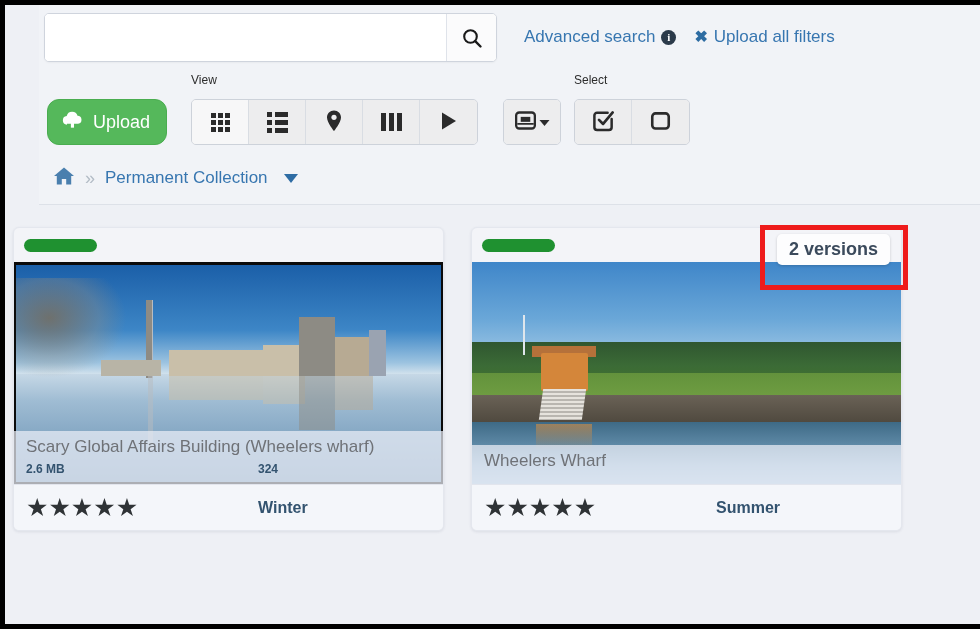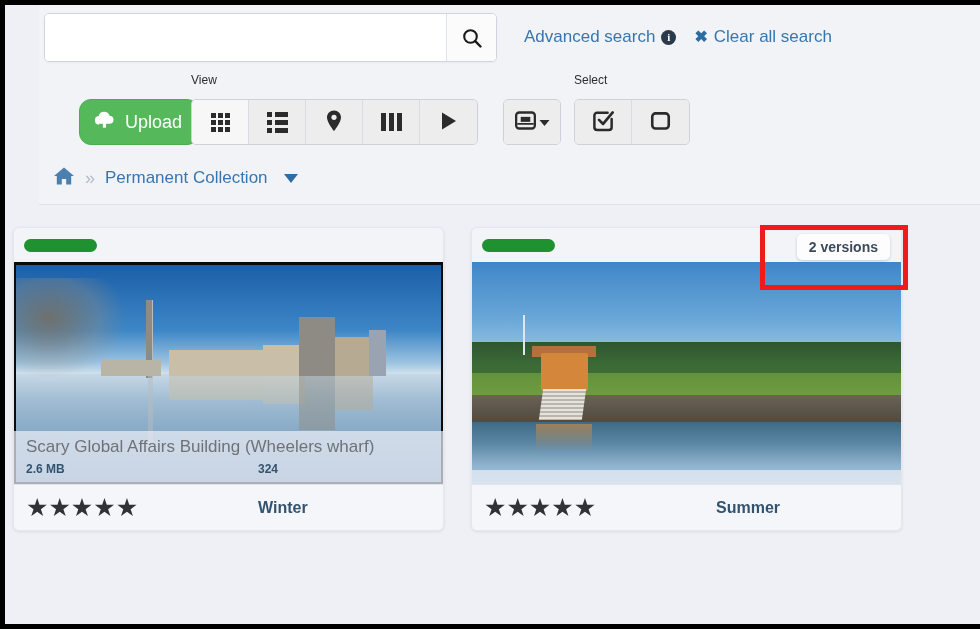--- a/index.html
+++ b/index.html
@@ -145,21 +145,20 @@
     background: #55b85b;
     border: 1px solid #4aad50;
     border-radius: 12px;
     color: #fff;
     font-size: 18px;
     display: flex;
     align-items: center;
     gap: 9px;
     cursor: pointer;
     box-sizing: border-box;
-    margin-left: 32px;
   }
 
   .btn-group {
     position: absolute;
     top: 26px;
     height: 46px;
     display: flex;
     border: 1px solid #cdd2da;
     border-radius: 5px;
     background: #ededee;
@@ -265,21 +264,21 @@
     border-radius: 8px;
     background: #1f9130;
   }
   .versions-badge {
     position: absolute;
     right: 11px;
     top: 6px;
     background: #fdfdfe;
     border-radius: 5px;
     padding: 5px 12px;
-    font-size: 14px;
+    font-size: 18px;
     font-weight: bold;
     color: #3b4a5c;
     box-shadow: 0 1px 3px rgba(0,0,0,0.18);
     cursor: pointer;
     z-index: 3;
   }
   .thumb-wrap {
     position: relative;
     height: 222px;
     overflow: hidden;
@@ -422,21 +421,21 @@
         </button>
       </div>
 
       <div class="advlinks">
         <a class="adv-link">
           <span>Advanced search</span>
           <span class="info-badge">i</span>
         </a>
         <a class="adv-link">
           <span class="x-icon">✖</span>
-          <span>Clear all search</span>
+          <span>Upload all filters</span>
         </a>
       </div>
     </div>
 
     <div class="toolbar">
       <div class="tb-label view">View</div>
       <div class="tb-label select">Select</div>
 
       <button class="upload-btn">
         <span>
@@ -604,20 +603,21 @@
             <div class="s2-grass"></div>
             <div class="s2-rock"></div>
             <div class="s2-water"></div>
             <div class="s2-pole"></div>
             <div class="s2-hut-roof"></div>
             <div class="s2-hut"></div>
             <div class="s2-stairs"></div>
             <div class="s2-refl"></div>
           </div>
           <div class="caption-overlay">
+            <div class="cap-title">Wheelers Wharf</div>
           </div>
         </div>
         <div class="card-foot">
           <span class="stars">★★★★★</span>
           <span class="season">Summer</span>
         </div>
       </div>
 
     </div>
   </div>

